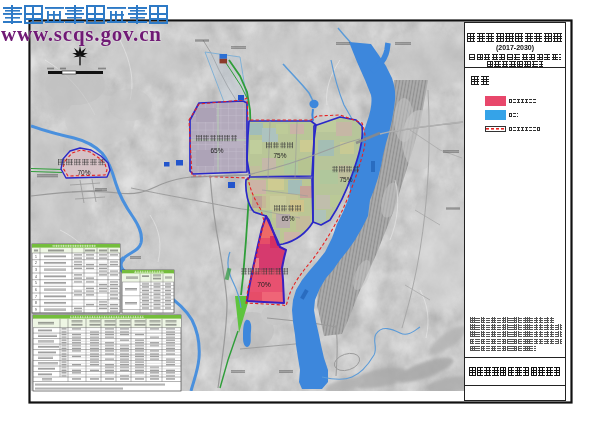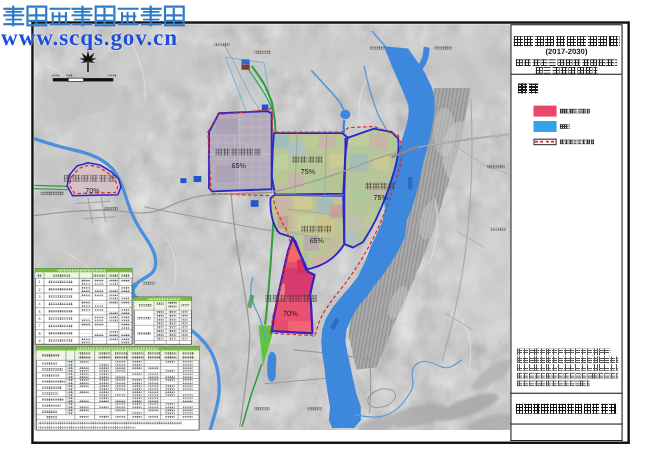--- a/index.html
+++ b/index.html
@@ -707,15 +707,15 @@
   <span class="wz wa" style="left:0"></span>
   <span class="wz wb" style="left:20.8px"></span>
   <span class="wz wc" style="left:41.6px"></span>
   <span class="wz wa" style="left:62.4px"></span>
   <span class="wz wb" style="left:83.2px"></span>
   <span class="wz wc" style="left:104px"></span>
   <span class="wz wa" style="left:124.8px"></span>
   <span class="wz wb" style="left:145.6px"></span>
 </div>
 
-<div class="abs" style="left:1px;top:22px;font-family:'Liberation Serif',serif;font-weight:bold;font-size:21px;color:#1d4ed8;letter-spacing:0.8px;text-shadow:0 0 2px rgba(255,255,255,0.9);">www.scqs.gov.cn</div>
+<div class="abs" style="left:1px;top:22px;font-family:'Liberation Serif',serif;font-weight:bold;font-size:21px;color:#701a75;letter-spacing:0.8px;text-shadow:0 0 2px rgba(255,255,255,0.9);">www.scqs.gov.cn</div>
 
 </div>
 
 </body></html>

